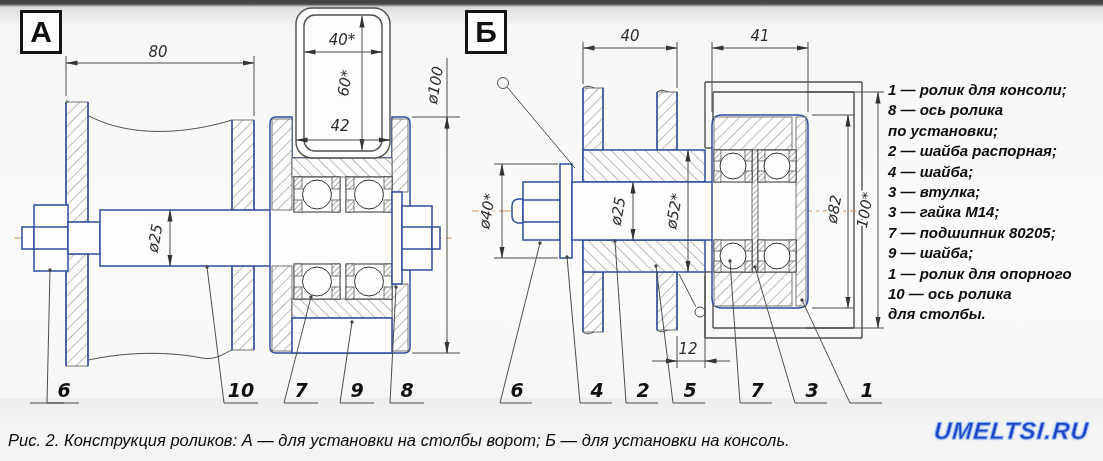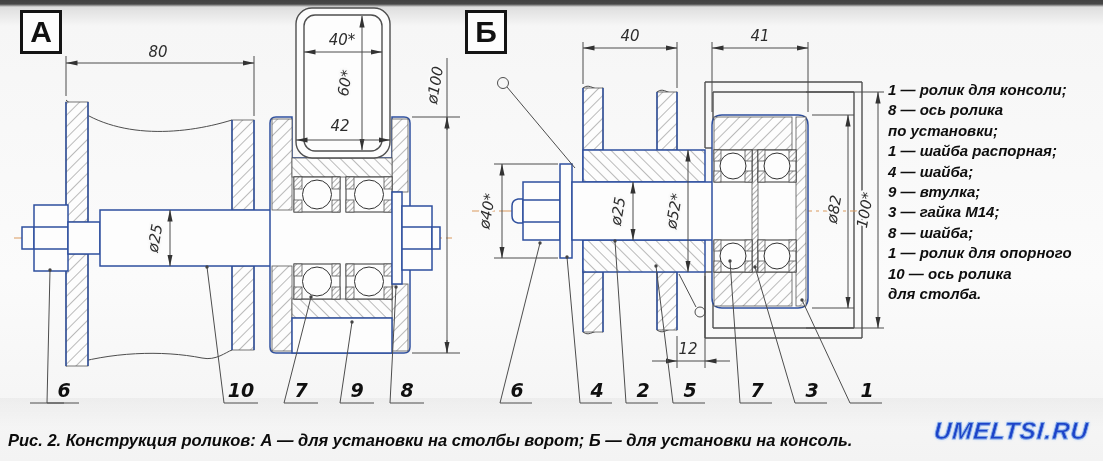--- a/index.html
+++ b/index.html
@@ -26,21 +26,21 @@
   .bl{stroke:#2e4f9e;stroke-width:1.5;fill:none;}
   .blf{stroke:#2e4f9e;stroke-width:1.5;fill:#fdfdfd;}
   .brg{stroke:#333;stroke-width:1;fill:#fdfdfd;}
   .hrect{stroke:#555;stroke-width:0.8;}
   .parts{
     position:absolute;left:888px;top:80px;width:212px;
     font-weight:bold;font-style:italic;font-size:15px;line-height:20.4px;color:#0e0e0e;
   }
   .caption{
     position:absolute;left:8px;top:431px;width:930px;
-    font-weight:bold;font-style:italic;font-size:16.5px;color:#0b0b0b;white-space:nowrap;
+    font-weight:normal;font-style:italic;font-size:16.5px;color:#0b0b0b;white-space:nowrap;
   }
   .watermark{
     position:absolute;left:934px;top:417px;
     font-weight:bold;font-style:italic;font-size:24px;letter-spacing:1px;color:#1c43c9;
     transform:skewX(-4deg);
     text-shadow:0 0 3px rgba(150,190,255,0.95),0 0 1px #ffffff;
     -webkit-text-stroke:0.8px #7fa6e4;
   }
 </style>
 </head>
@@ -394,27 +394,28 @@
         <circle cx="342" cy="300" r="1.7" fill="#444"></circle>
       <line class="thin" x1="390" y1="403" x2="422" y2="403"></line>
       <text class="callout" x="407" y="397" text-anchor="middle">1</text>
     </g>
   </svg>
 
   <div class="parts">
     <div>1 — ролик для консоли;</div>
     <div>8 — ось ролика</div>
     <div>по установки;</div>
-    <div>1 — шайба распорная;</div>
+    <div>2 — шайба распорная;</div>
     <div>4 — шайба;</div>
-    <div>9 — втулка;</div>
+    <div>3 — втулка;</div>
     <div>3 — гайка М14;</div>
-    <div>8 — шайба;</div>
+    <div>7 — подшипник 80205;</div>
+    <div>9 — шайба;</div>
     <div>1 — ролик для опорного</div>
     <div>10 — ось ролика</div>
-    <div>для столба.</div>
+    <div>для столбы.</div>
   </div>
 
   <div class="caption">Рис. 2. Конструкция роликов: А — для установки на столбы ворот; Б — для установки на консоль.</div>
 
   <div class="watermark">UMELTSI.RU</div>
 
 </div>
 
 </body></html>

